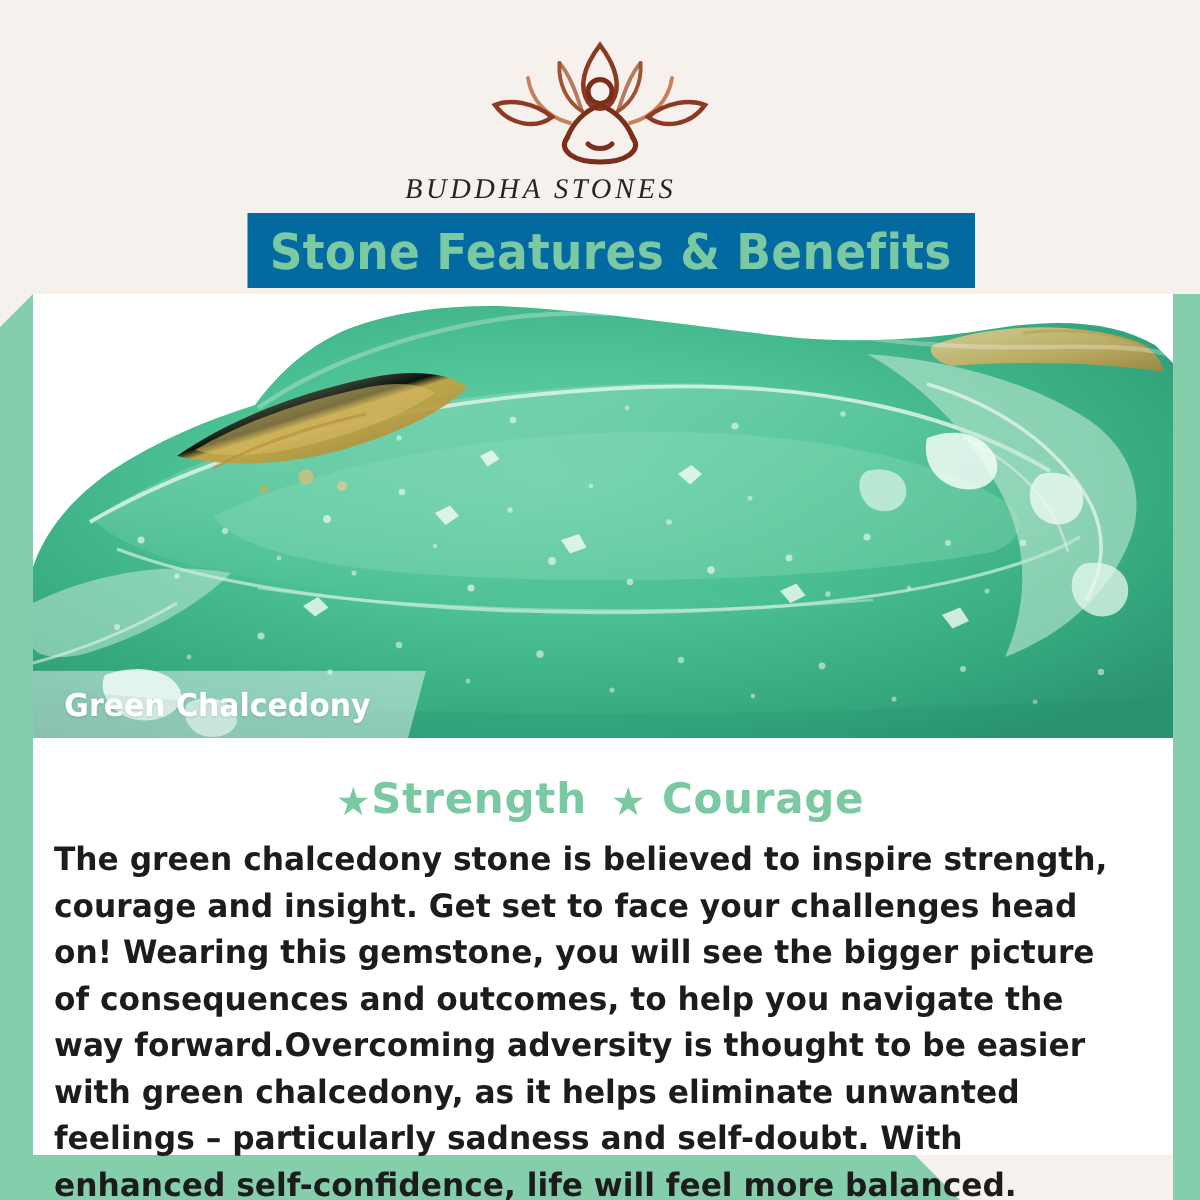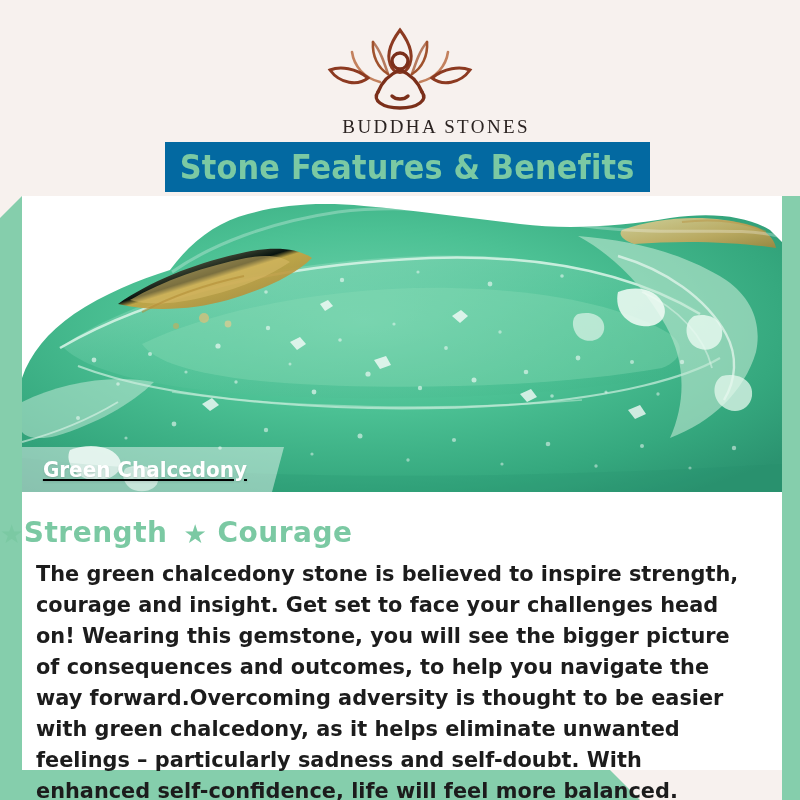--- a/index.html
+++ b/index.html
@@ -84,21 +84,22 @@
     width: 800px;
     height: 196px;
     background: #f7f1ee;
   }
   .logo-wrap {
     position: absolute;
     left: 50%;
     top: 22px;
     transform: translateX(-50%);
     width: 260px;
-    text-align: right;
+    text-align: left;
+    font-style: italic;
   }
   .logo-mark {
     width: 180px;
     height: 88px;
     margin: 0 auto;
     display: block;
   }
   .logo-word {
     margin-top: 6px;
     font-family: "Liberation Serif", serif;
@@ -150,41 +151,40 @@
   .stone-band {
     position: absolute;
     left: 22px;
     top: 447px;
     width: 262px;
     height: 45px;
     background: rgba(255, 255, 255, 0.45);
     clip-path: polygon(0 0, 262px 0, 250px 45px, 0 45px);
     display: flex;
     align-items: center;
-    text-decoration: underline;
   }
   .stone-band-text {
     font-family: "DejaVu Sans", sans-serif;
     font-weight: bold;
     font-size: 21px;
     color: #ffffff;
     padding-left: 22px;
     transform: scaleX(0.95);
     transform-origin: left center;
     white-space: nowrap;
     text-shadow: 0 1px 2px rgba(0, 0, 0, 0.12);
   }
 
   
   .benefits {
     position: absolute;
     left: 0;
     top: 516px;
     width: 800px;
-    text-align: left;
+    text-align: center;
     font-family: "DejaVu Sans", sans-serif;
     font-weight: bold;
     font-size: 28px;
     color: #7bc9a3;
     letter-spacing: 0.5px;
     white-space: nowrap;
   }
   .benefits .star {
     font-size: 26px;
     vertical-align: -1px;

